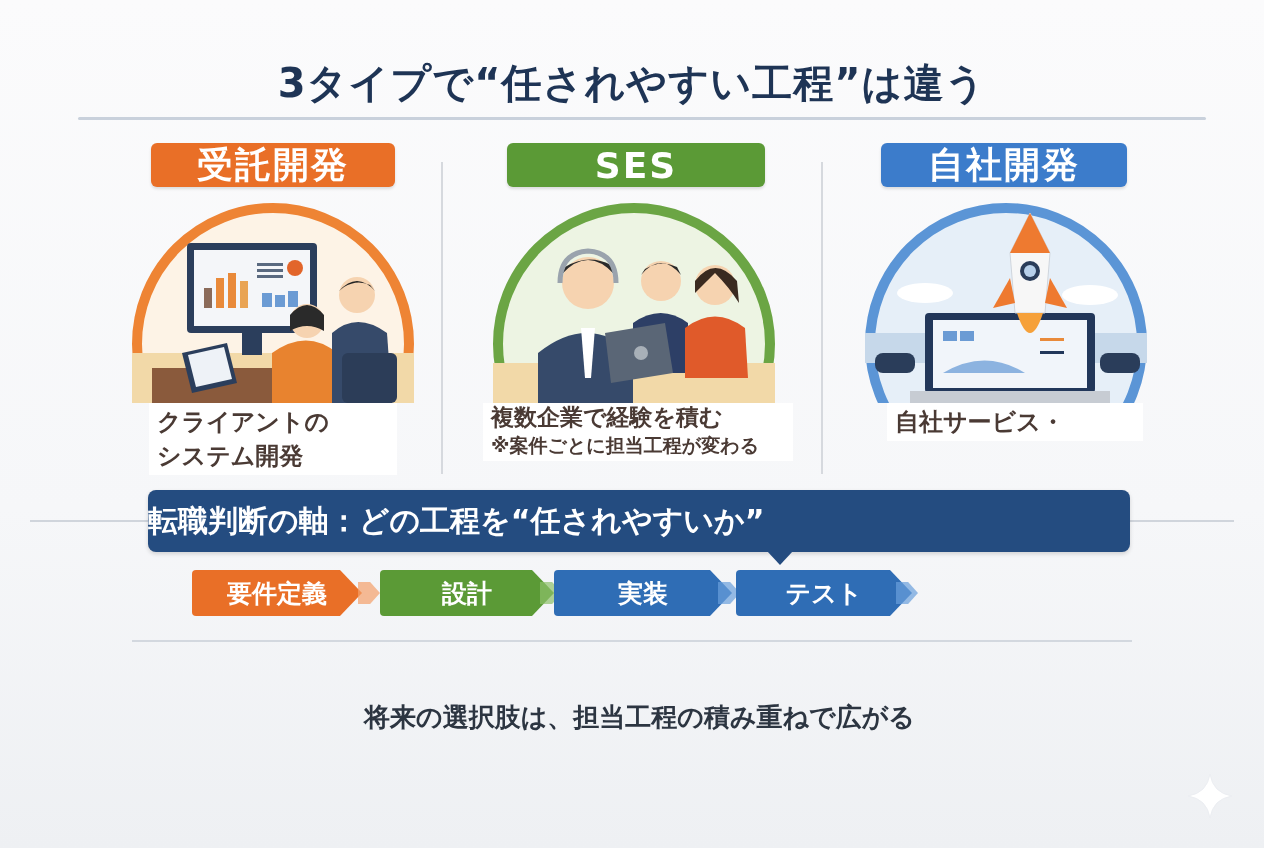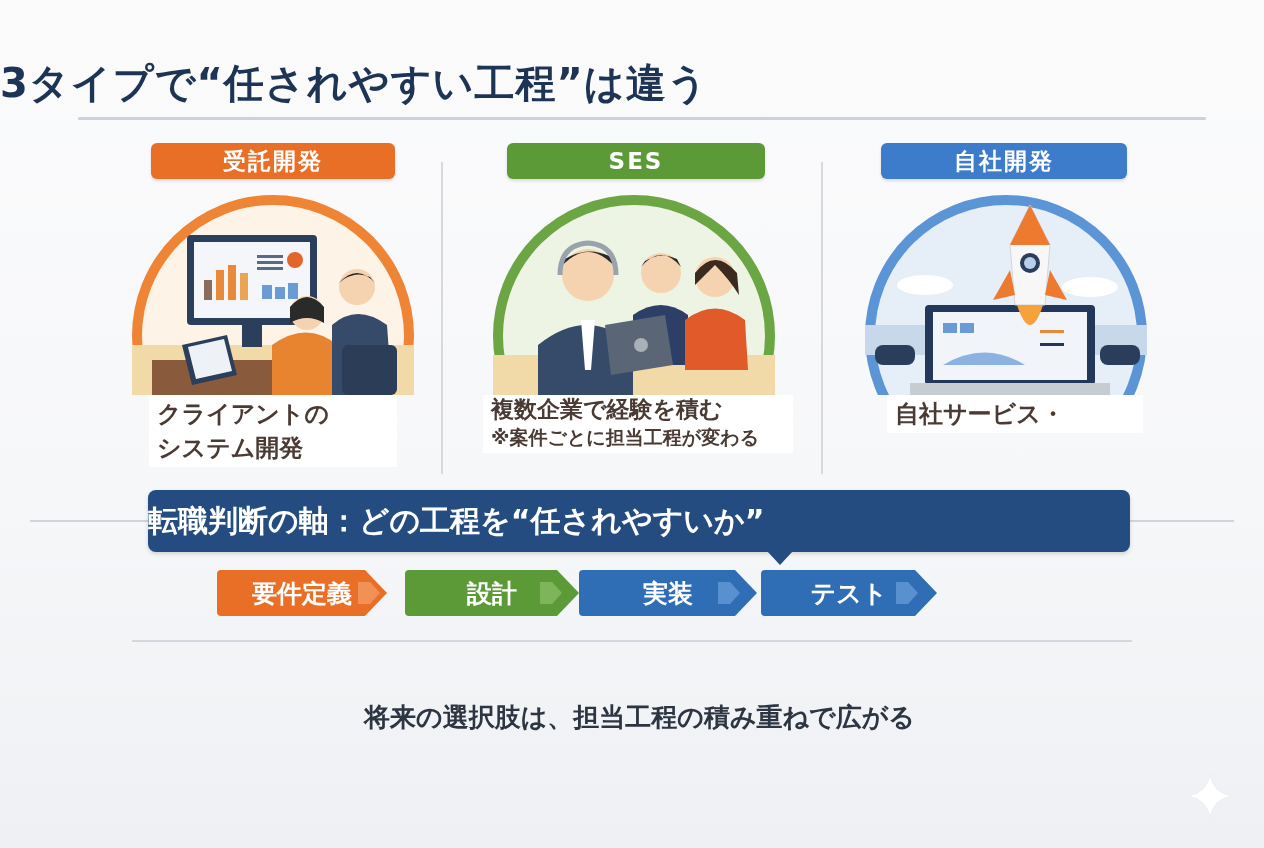--- a/index.html
+++ b/index.html
@@ -5,36 +5,36 @@
   * { box-sizing: border-box; margin: 0; padding: 0; }
   html, body { width: 1264px; height: 848px; overflow: hidden; }
   body {
     font-family: "DejaVu Sans", "Liberation Sans", sans-serif;
     background: linear-gradient(180deg, #fbfbfc 0%, #f6f7f9 60%, #eef0f3 100%);
     position: relative;
     color: #1d2f4f;
   }
   .title {
     position: absolute; left: 0; right: 0; top: 56px;
-    font-size: 40px; font-weight: bold;
+    text-align: center; font-size: 40px; font-weight: bold;
     color: #1e3455; letter-spacing: 1px;
   }
   .title-rule {
     position: absolute; left: 78px; right: 58px; top: 117px;
     height: 3px; background: #c9d1dc; border-radius: 2px;
   }
   .col-divider {
     position: absolute; top: 162px; height: 312px; width: 2px; background: #d6d9de;
   }
   .col {
     position: absolute; top: 143px; width: 300px;
   }
   .badge {
-    margin: 0 auto; height: 36px; border-radius: 6px;
-    color: #fff; font-size: 23px; font-weight: bold;
+    margin: 0 auto; height: 44px; border-radius: 6px;
+    color: #fff; font-size: 36px; font-weight: bold;
     display: flex; align-items: center; justify-content: center;
     letter-spacing: 2px;
     box-shadow: 0 2px 3px rgba(0,0,0,0.12);
   }
   .illus {
     position: relative; margin: 16px auto 0; width: 282px; height: 200px;
     overflow: hidden;
   }
   .illus .dome {
     position: absolute; left: 0; top: 0; width: 282px; height: 282px;
@@ -62,21 +62,20 @@
   }
   .flow {
     position: absolute; top: 570px; left: 192px; height: 46px; width: 920px;
   }
   .step {
     position: absolute; top: 0; height: 46px;
     color: #fff; font-size: 25px; font-weight: bold;
     display: flex; align-items: center; justify-content: center;
     clip-path: polygon(0 0, calc(100% - 22px) 0, 100% 50%, calc(100% - 22px) 100%, 0 100%);
     border-radius: 4px;
-    margin-left: 25px;
   }
   .connector {
     position: absolute; top: 12px; width: 22px; height: 22px; opacity: 0.7;
     clip-path: polygon(0 0, 55% 0, 100% 50%, 55% 100%, 0 100%);
   }
   .bottom-rule {
     position: absolute; left: 132px; right: 132px; top: 640px; height: 2px; background: #d3d8df;
   }
   .footer {
     position: absolute; left: 15px; right: 0; top: 700px; text-align: center;

